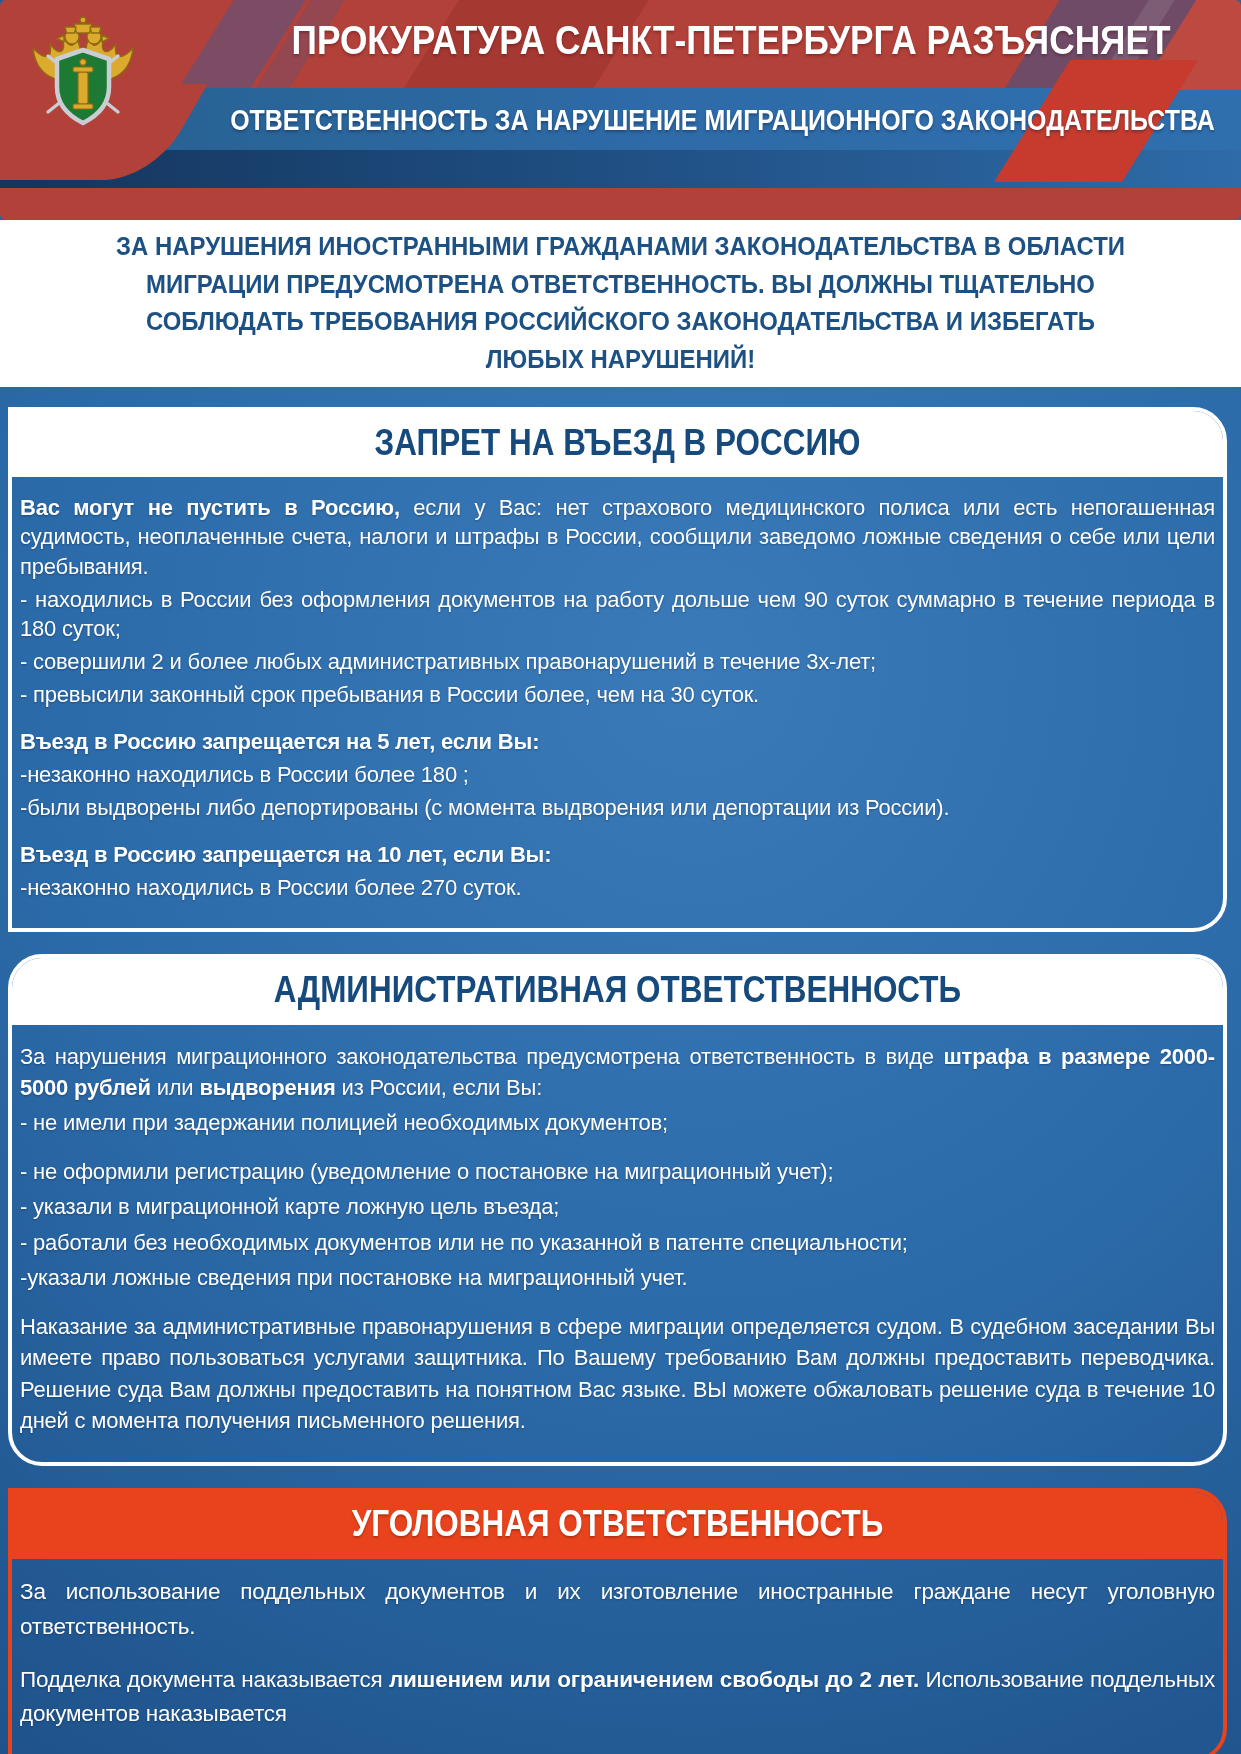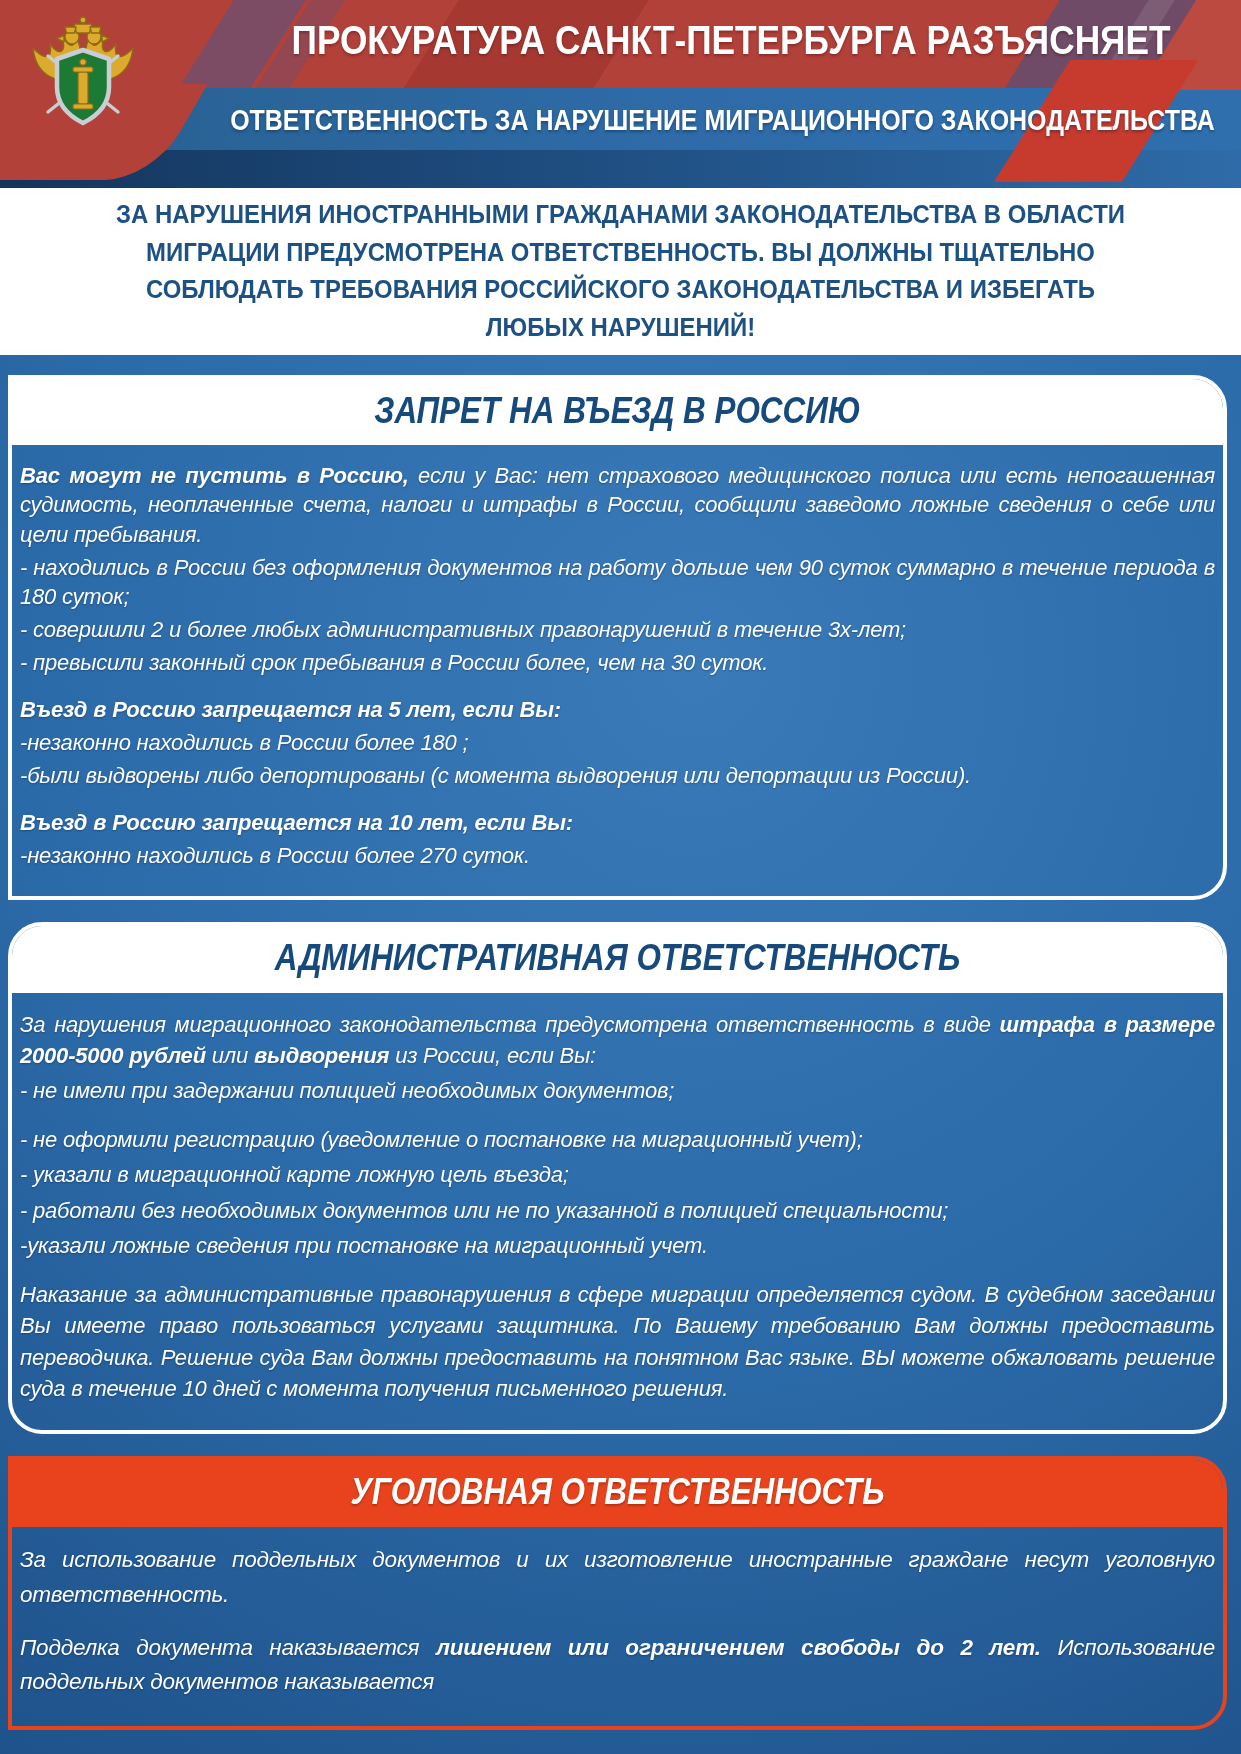--- a/index.html
+++ b/index.html
@@ -17,21 +17,21 @@
   body{
     width:1241px;height:1754px;
     font-family:"Liberation Sans","DejaVu Sans",sans-serif;
     background:#0d2b4d;
   }
   .page{
     position:relative;width:1241px;height:1754px;overflow:hidden;
     background:radial-gradient(130% 95% at 56% 38%, #3a7ab8 0%, #2b6aa8 42%, #1e5189 80%, #173f6e 100%);
   }
   
-  .header{position:relative;height:188px;background:var(--red-base);overflow:hidden;}
+  .header{position:relative;height:220px;background:var(--red-base);overflow:hidden;border-radius:6px;}
   .diag{position:absolute;transform:skewX(-32deg);}
   .d1{left:205px;top:0;width:72px;height:92px;background:rgba(58,90,152,.45);}
   .d2{left:282px;top:0;width:34px;height:92px;background:rgba(58,90,152,.25);}
   .d3{left:430px;top:0;width:190px;height:92px;background:rgba(140,38,33,.30);}
   .d4{right:-90px;top:0;width:300px;height:92px;background:rgba(56,84,140,.55);}
   .d5{left:1120px;top:0;width:26px;height:92px;background:rgba(255,255,255,.10);}
   .subtitle-band{position:absolute;top:88px;left:0;right:0;height:62px;
     background:linear-gradient(90deg,#27608f 0%,#2e6ba8 55%,#2f6fae 100%);}
   .navy-strip{position:absolute;top:150px;left:0;right:0;height:38px;
     background:linear-gradient(90deg,#14355c 0%,#1d4a7c 40%,#2e6ba8 100%);}
@@ -57,21 +57,21 @@
   .intro{
     background:var(--white);min-height:118px;display:flex;align-items:flex-end;justify-content:center;
     text-align:center;padding:8px 55px;box-sizing:border-box;
   }
   .intro-text{
     color:var(--ink-blue);font-weight:bold;font-size:26px;line-height:1.45;
     display:inline-block;transform:scaleX(.92);transform-origin:center;max-width:1180px;
   }
   
   .main{padding:20px 14px 0 8px;}
-  .card{position:relative;margin-bottom:22px;border:4px solid var(--white);overflow:hidden;font-style:italic;}
+  .card{position:relative;margin-bottom:22px;border:4px solid var(--white);overflow:hidden;}
   .card-1{border-radius:0 34px 34px 0;}
   .card-2{border-radius:34px;}
   .card-3{border-radius:0 34px 34px 0;border-color:var(--accent-red);}
   .card-header{background:var(--white);text-align:center;padding:12px 20px 14px;}
   .card-header h2{
     margin:0;color:var(--title-blue);font-size:37px;line-height:1.1;font-weight:bold;
     display:block;transform:scaleX(.85);transform-origin:center;white-space:nowrap;
   }
   .card-3 .card-header{background:var(--accent-red);}
   .card-3 .card-header h2{color:var(--white);text-shadow:0 2px 2px rgba(90,20,5,.35);}
@@ -163,21 +163,21 @@
       </section>
       <section class="card card-2 theme-blue">
         <div class="card-header">
           <h2>АДМИНИСТРАТИВНАЯ ОТВЕТСТВЕННОСТЬ</h2>
         </div>
         <div class="card-body">
           <p class="para"><span>За нарушения миграционного законодательства предусмотрена ответственность в виде </span><b>штрафа в размере 2000-5000 рублей</b><span> или </span><b>выдворения</b><span> из России, если Вы:</span></p>
           <p class="para"><span>- не имели при задержании полицией необходимых документов;</span></p>
           <p class="para gap"><span>- не оформили регистрацию (уведомление о постановке на миграционный учет);</span></p>
           <p class="para"><span>- указали в миграционной карте ложную цель въезда;</span></p>
-          <p class="para"><span>- работали без необходимых документов или не по указанной в полицией специальности;</span></p>
+          <p class="para"><span>- работали без необходимых документов или не по указанной в патенте специальности;</span></p>
           <p class="para"><span>-указали ложные сведения  при постановке на миграционный учет.</span></p>
           <p class="para gap"><span>Наказание за административные правонарушения в сфере миграции определяется судом. В судебном заседании Вы имеете право пользоваться услугами защитника. По Вашему требованию Вам должны предоставить переводчика. Решение суда Вам должны предоставить на понятном Вас языке. ВЫ можете обжаловать решение суда в течение 10 дней с момента получения письменного решения.</span></p>
         </div>
       </section>
       <section class="card card-3 theme-red">
         <div class="card-header">
           <h2>УГОЛОВНАЯ ОТВЕТСТВЕННОСТЬ</h2>
         </div>
         <div class="card-body">
           <p class="para"><span>За использование поддельных документов и их изготовление иностранные граждане несут уголовную ответственность.</span></p>

